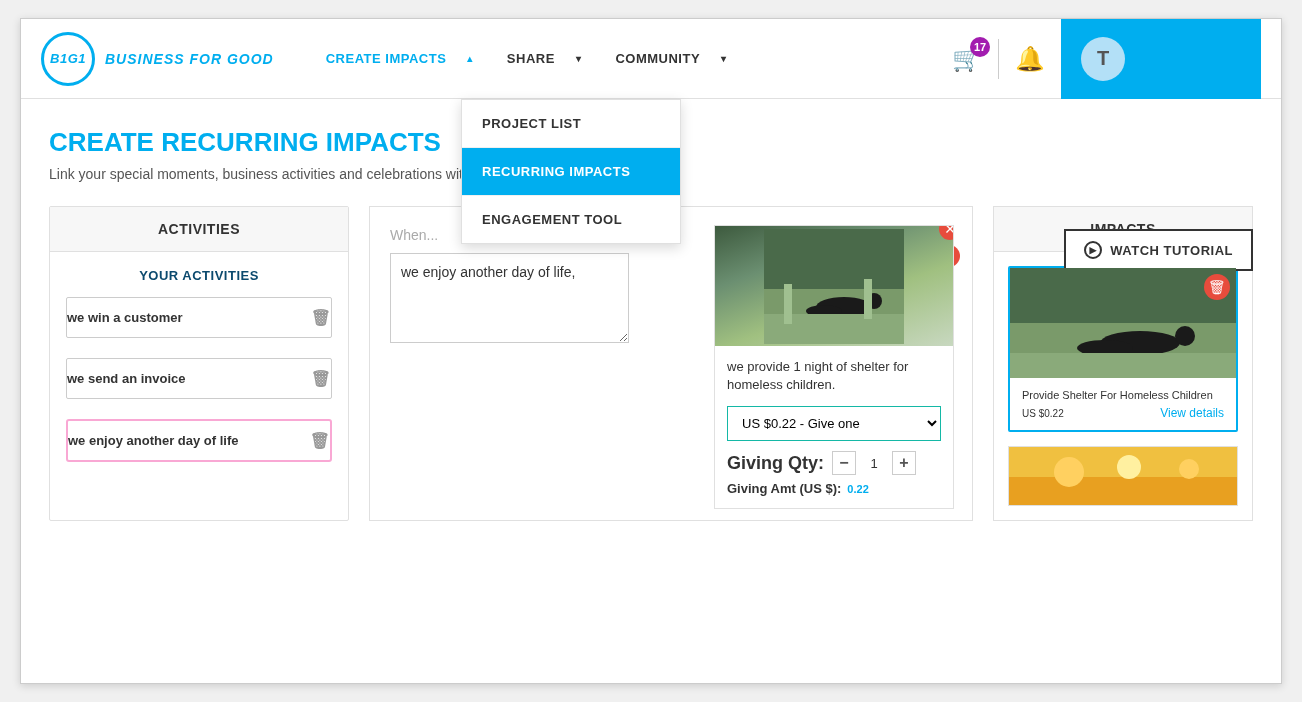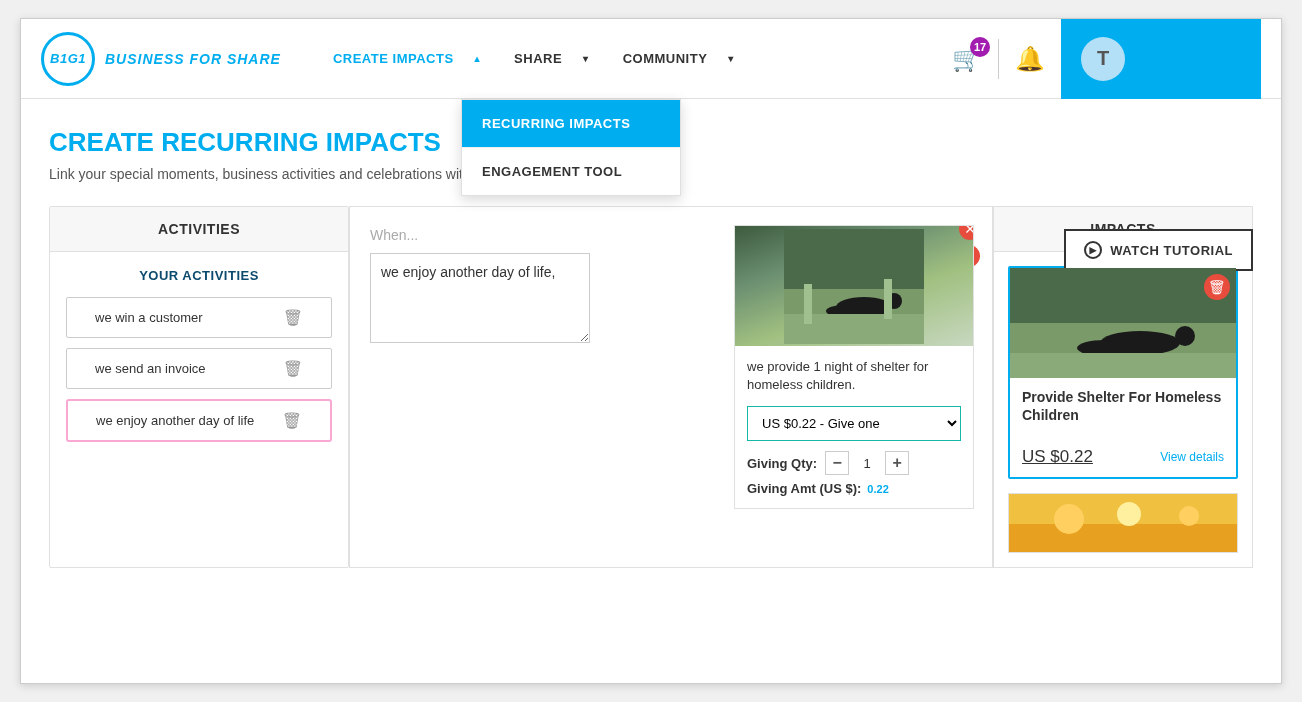--- a/index.html
+++ b/index.html
@@ -202,20 +202,21 @@
     }
 
     .page-subtitle {
       font-size: 14px;
       color: #555;
       margin-bottom: 24px;
     }
 
     .content-grid {
       display: flex;
+      gap: 20px;
       justify-content: flex-end;
     }
 
     
     .activities-panel {
       width: 300px;
       min-width: 300px;
       border: 1px solid #e0e0e0;
       border-radius: 2px;
     }
@@ -243,24 +244,25 @@
       margin-bottom: 14px;
       letter-spacing: 0.5px;
     }
 
     .activity-item {
       display: flex;
       align-items: center;
       justify-content: space-between;
       border: 1px solid #ccc;
       border-radius: 2px;
-      padding: 10px 28px;
-      margin-bottom: 10px;
+      padding: 10px 0;
+      margin-bottom: 20px;
       cursor: pointer;
       background: white;
+      font-weight: bold;
     }
 
     .activity-item.selected {
       border: 2px solid #f9a8d4;
       border-radius: 3px;
     }
 
     .activity-text {
       font-size: 13px;
       color: #333;
@@ -285,21 +287,21 @@
       color: #aaa;
       margin-bottom: 10px;
     }
 
     .text-input-area {
       position: relative;
       margin-bottom: 16px;
     }
 
     .text-area {
-      width: 220px;
+      width: 239px;
       height: 90px;
       border: 1px solid #ccc;
       padding: 10px;
       font-size: 14px;
       color: #333;
       resize: both;
       font-family: Arial, sans-serif;
     }
 
     .clear-btn {
@@ -384,21 +386,21 @@
     }
 
     .giving-qty-row {
       display: flex;
       align-items: center;
       gap: 8px;
       margin-bottom: 6px;
     }
 
     .giving-label {
-      font-size: 13px;
+      font-size: 18px;
       font-weight: bold;
       color: #333;
     }
 
     .qty-btn {
       width: 24px;
       height: 24px;
       border: 1px solid #ccc;
       background: white;
       cursor: pointer;
@@ -470,37 +472,36 @@
       justify-content: center;
       font-size: 14px;
       cursor: pointer;
     }
 
     .impact-thumb-body {
       padding: 10px 12px;
     }
 
     .impact-thumb-title {
-      font-size: 14px;
-      font-weight: bold;
-      color: #333;
-      margin-bottom: 23px;
+      font-size: 11px;
+      font-weight: normal;
+      color: #333;
+      margin-bottom: 4px;
       line-height: 1.3;
     }
 
     .impact-thumb-footer {
       display: flex;
       align-items: center;
       justify-content: space-between;
     }
 
     .impact-price {
-      font-size: 17px;
-      color: #333;
-      text-decoration: underline;
+      font-size: 10px;
+      color: #333;
     }
 
     .view-details {
       font-size: 12px;
       color: #00aeef;
       cursor: pointer;
       text-decoration: none;
     }
 
     .second-thumb {
@@ -549,21 +550,21 @@
 </head>
 <body>
 
 <div class="outer-frame">
 
   <div class="header">
     <div class="logo-area">
       <div class="logo-circle">
         <span>B1G1</span>
       </div>
-      <div class="logo-text">BUSINESS FOR SHARE</div>
+      <div class="logo-text">BUSINESS FOR GOOD</div>
     </div>
 
     <div class="nav-area">
       <div class="nav-item active">
         <span>CREATE IMPACTS</span>
         <span class="nav-caret">▴</span>
       </div>
       <div class="nav-item">
         <span>SHARE</span>
         <span class="nav-caret">▾</span>
@@ -583,20 +584,23 @@
       <div>
         <span style="font-size:24px;">🔔</span>
       </div>
     </div>
 
     <div class="user-area">
       <div class="user-avatar">T</div>
     </div>
 
     <div class="dropdown-menu">
+      <div class="dropdown-item">
+        <span>PROJECT LIST</span>
+      </div>
       <div class="dropdown-item highlighted">
         <span>RECURRING IMPACTS</span>
       </div>
       <div class="dropdown-item">
         <span>ENGAGEMENT TOOL</span>
       </div>
     </div>
   </div>
 
   <div class="main-content">

